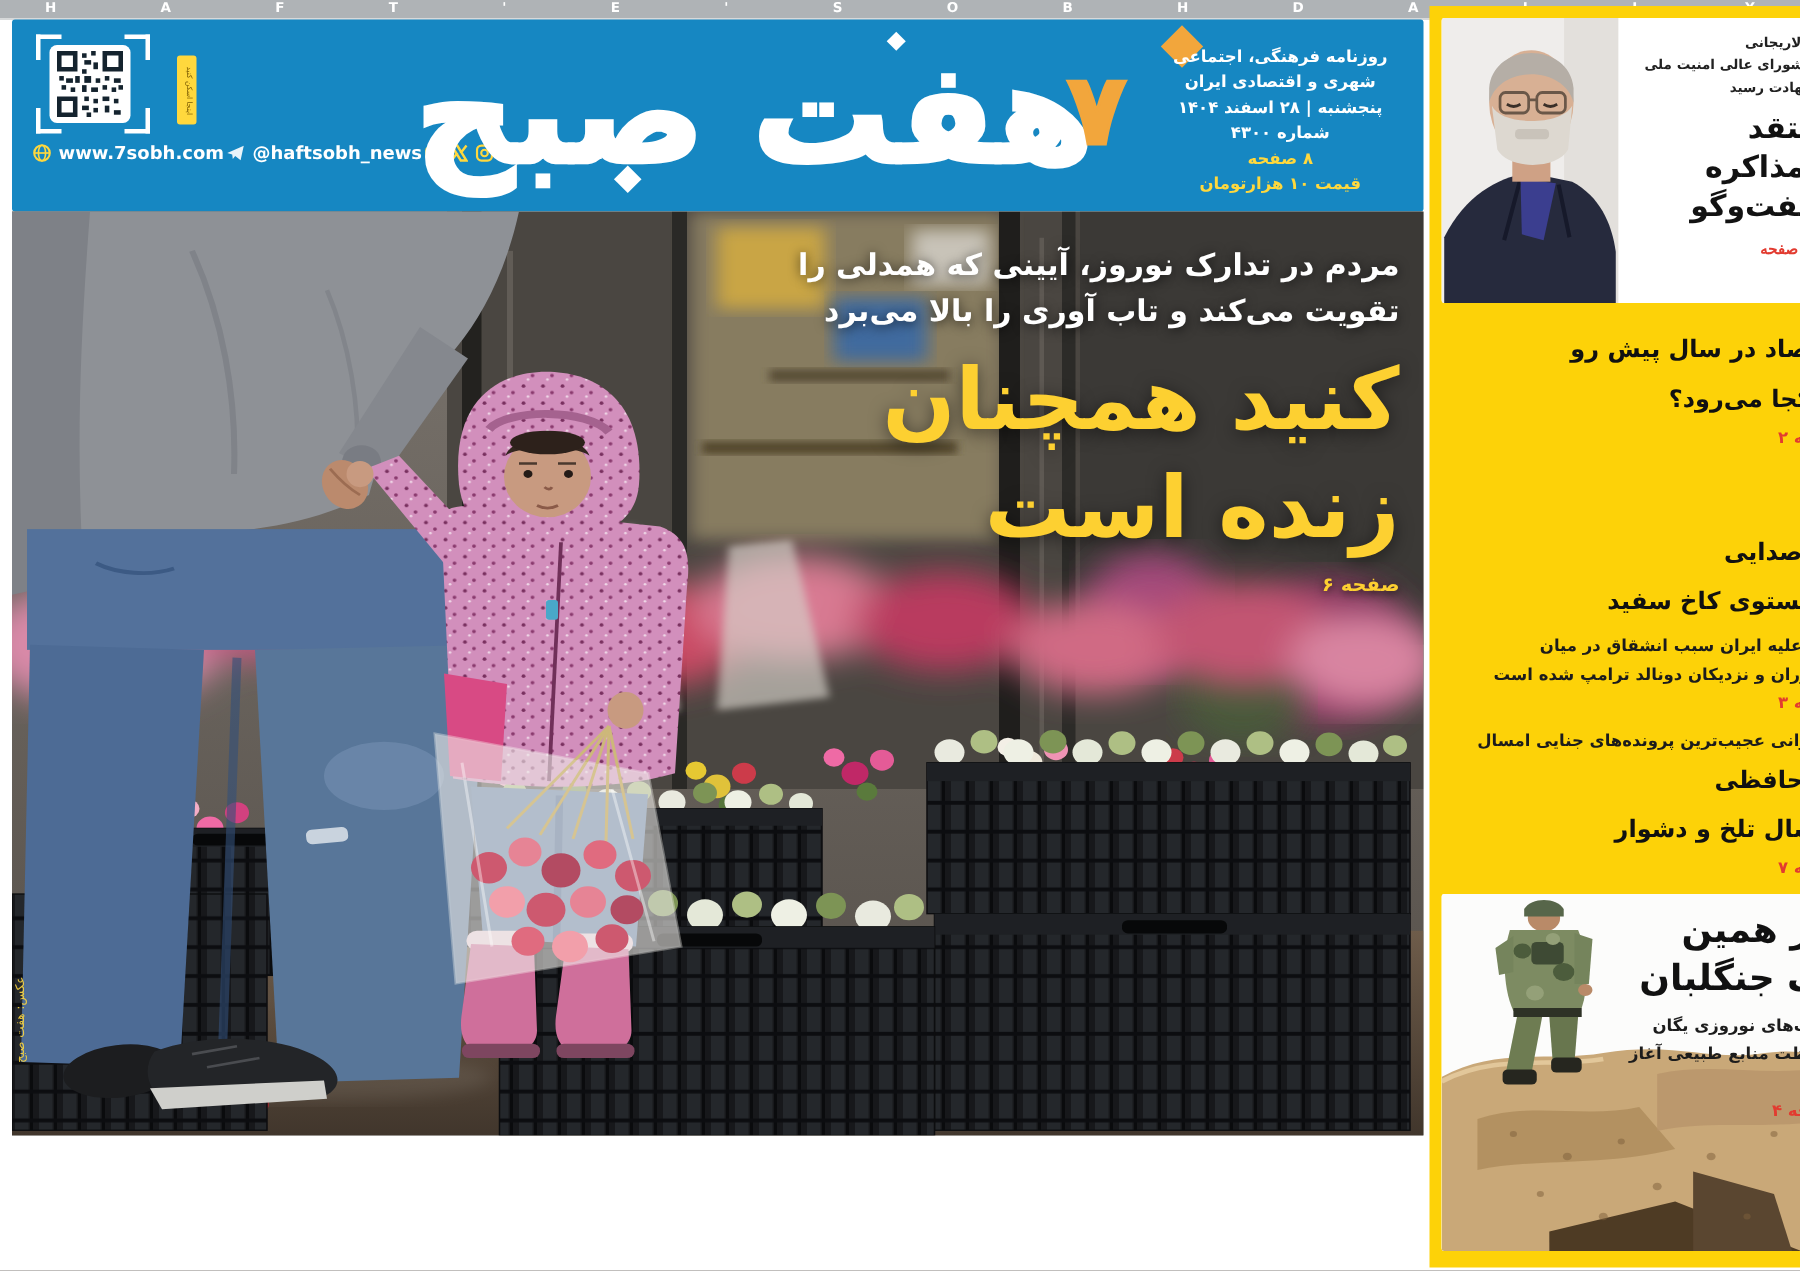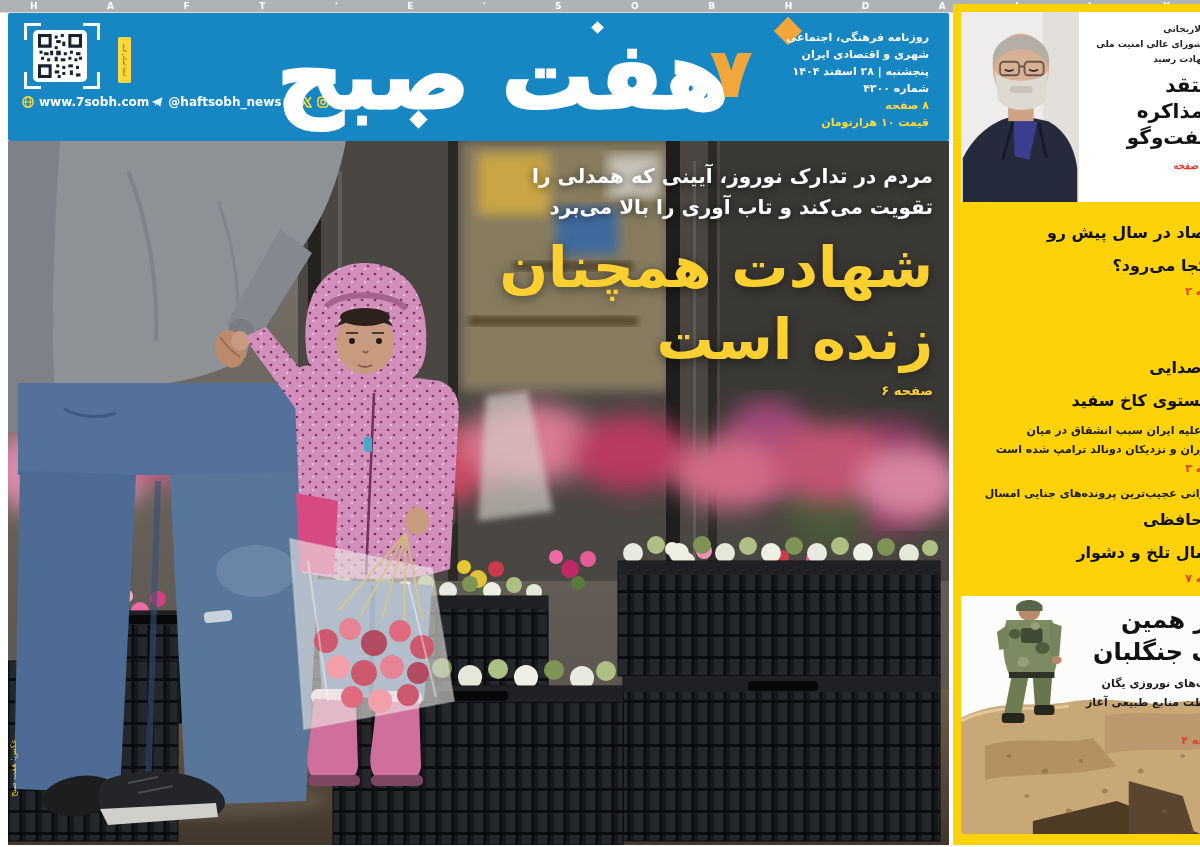--- a/index.html
+++ b/index.html
@@ -28,26 +28,26 @@
   .social{position:absolute;left:14px;top:82px;display:flex;flex-direction:row;gap:2px;align-items:flex-end;}
   .social-row{display:flex;align-items:center;gap:5px;color:#ffffff;font-size:12px;font-weight:bold;line-height:14px;}
   .ic{width:12px;height:12px;display:inline-block;flex:0 0 auto;}
   .logo{position:absolute;left:195px;top:0;width:600px;height:128px;text-align:center;color:#ffffff;}
   .logo-word{font-size:92px;font-weight:bold;line-height:128px;-webkit-text-stroke:3px #ffffff;letter-spacing:0;}
   .logo-seven{position:absolute;left:508px;top:28px;font-size:66px;font-weight:bold;color:#f2a63c;-webkit-text-stroke:2px #f2a63c;line-height:1;}
   .diamond{position:absolute;transform:rotate(45deg);}
   .d-yellow{left:770px;top:8px;width:20px;height:20px;background:#f2a63c;}
   .d-white1{left:404px;top:100px;width:13px;height:13px;background:#ffffff;}
   .d-white2{left:585px;top:10px;width:9px;height:9px;background:#ffffff;}
-  .mast-info{position:absolute;right:20px;top:16px;width:175px;text-align:right;direction:rtl;color:#ffffff;
+  .mast-info{position:absolute;right:8px;top:16px;width:175px;text-align:center;direction:rtl;color:#ffffff;
     font-size:11px;font-weight:bold;line-height:17px;}
   .mast-info .yline{color:#ffd83d;}
 
   
-  .lead-photo{position:absolute;left:8px;top:141px;width:941px;height:704px;overflow:hidden;background:#5a554f;}
+  .lead-photo{position:absolute;left:8px;top:141px;width:941px;height:616px;overflow:hidden;background:#5a554f;}
   .lead-photo svg{position:absolute;inset:0;width:100%;height:100%;}
   .lead-text{position:absolute;right:16px;top:20px;width:520px;text-align:right;direction:rtl;z-index:5;}
   .lead-kicker{color:#ffffff;font-size:20px;font-weight:bold;line-height:31px;text-shadow:0 1px 8px rgba(0,0,0,.65);}
   .lead-headline{margin-top:8px;color:#fdd031;font-size:57px;font-weight:bold;line-height:72px;text-shadow:0 2px 12px rgba(0,0,0,.5);}
   .lead-deck{margin-top:14px;color:#ffffff;font-size:18px;font-weight:bold;line-height:28px;text-shadow:0 1px 8px rgba(0,0,0,.65);}
   .lead-ref{margin-top:8px;color:#fdd031;font-size:13px;font-weight:bold;text-shadow:0 1px 6px rgba(0,0,0,.6);}
   .photo-credit{position:absolute;left:1px;bottom:48px;color:#ffd83d;font-size:8px;transform:rotate(180deg);
     writing-mode:vertical-rl;z-index:6;opacity:.9;}
 
   
@@ -478,21 +478,21 @@
           <polygon points="282,398 424,428 446,560 296,588" fill="#ffffff" opacity=".18"></polygon>
           <path d="M300 420 L320 560 M400 440 L428 556" stroke="#ffffff" stroke-width="2" opacity=".4"></path>
         </g>
         <ellipse cx="409" cy="380" rx="12" ry="14" fill="#c89a80"></ellipse>
       </g>
     </svg>
 
     <div class="lead-text">
       <div class="lead-kicker" data-bind="lead_story.kicker">مردم در تدارک نوروز، آیینی که همدلی را
 تقویت می‌کند و تاب آوری را بالا می‌برد</div>
-      <div class="lead-headline" data-bind="lead_story.headline">شهادت همچنان
+      <div class="lead-headline" data-bind="lead_story.headline">کنید همچنان
 زنده است</div>
       <div class="lead-ref" data-bind="lead_story.page_ref">صفحه ۶</div>
     </div>
     <div class="photo-credit" data-bind="lead_story.photo_credit">عکس: هفت صبح</div>
   </div>
 
   <div class="sidebar">
 
     <div class="sb-card sb-card1">
       <div class="c1-text">

